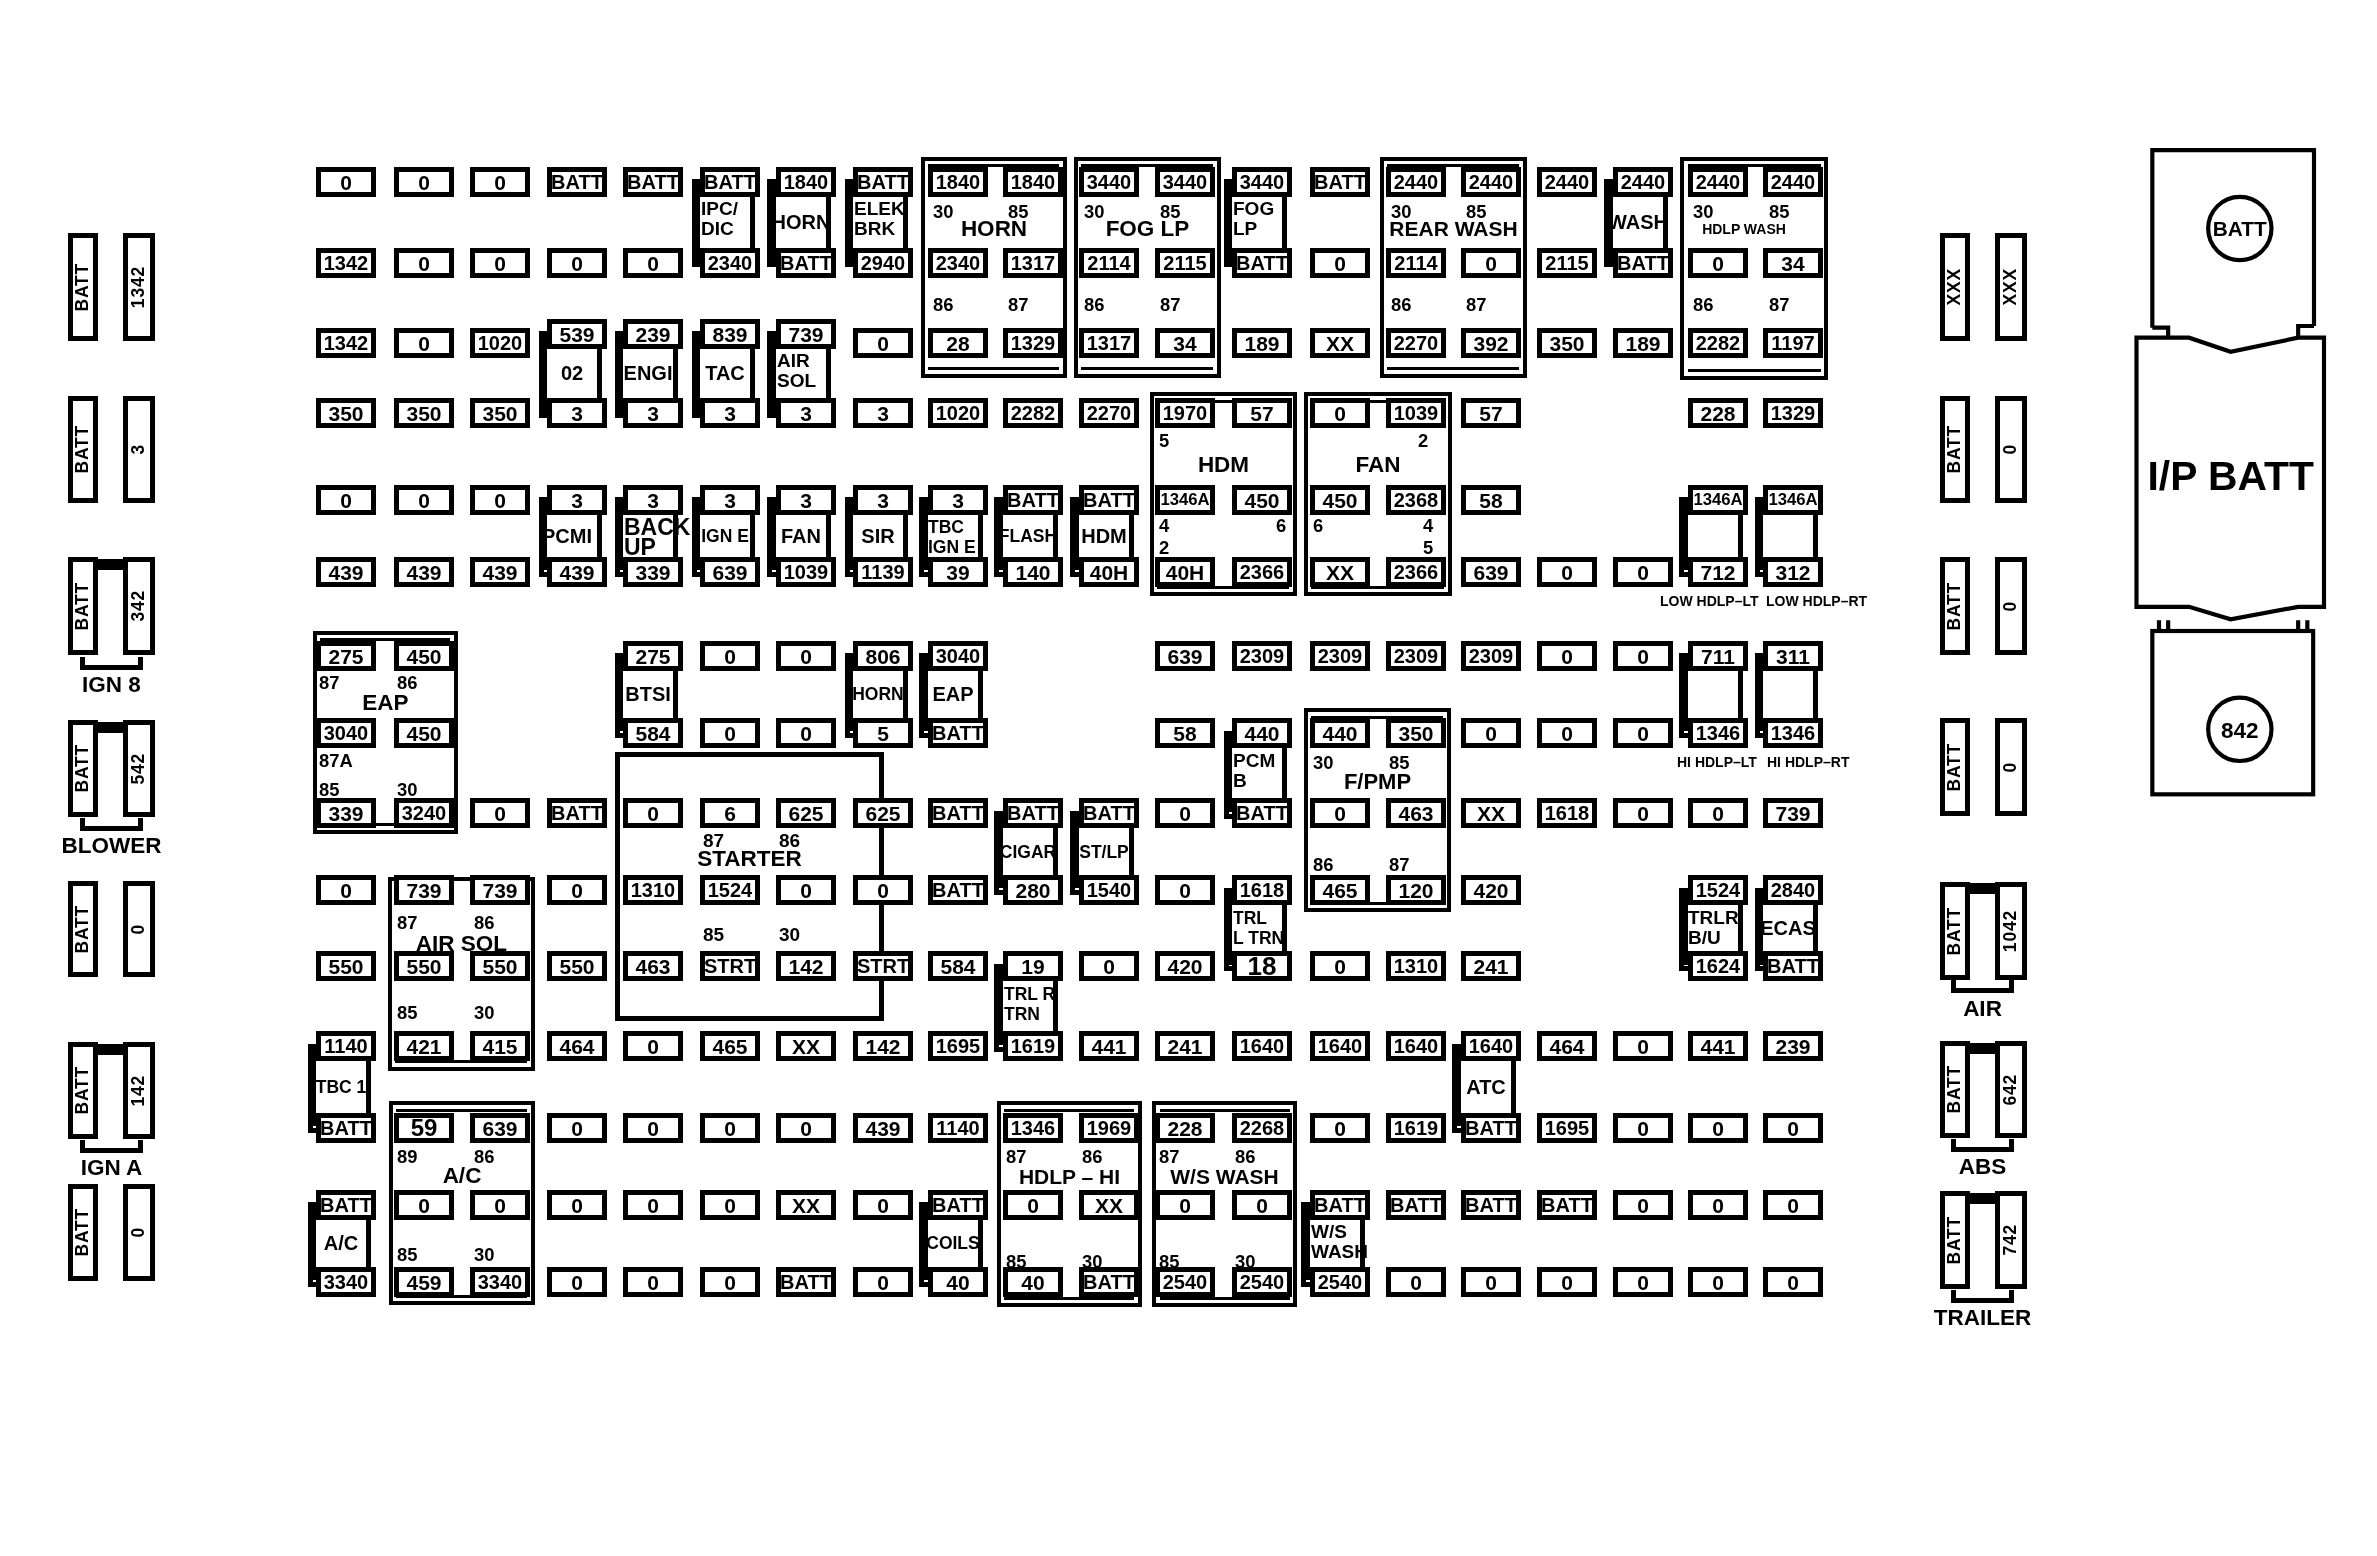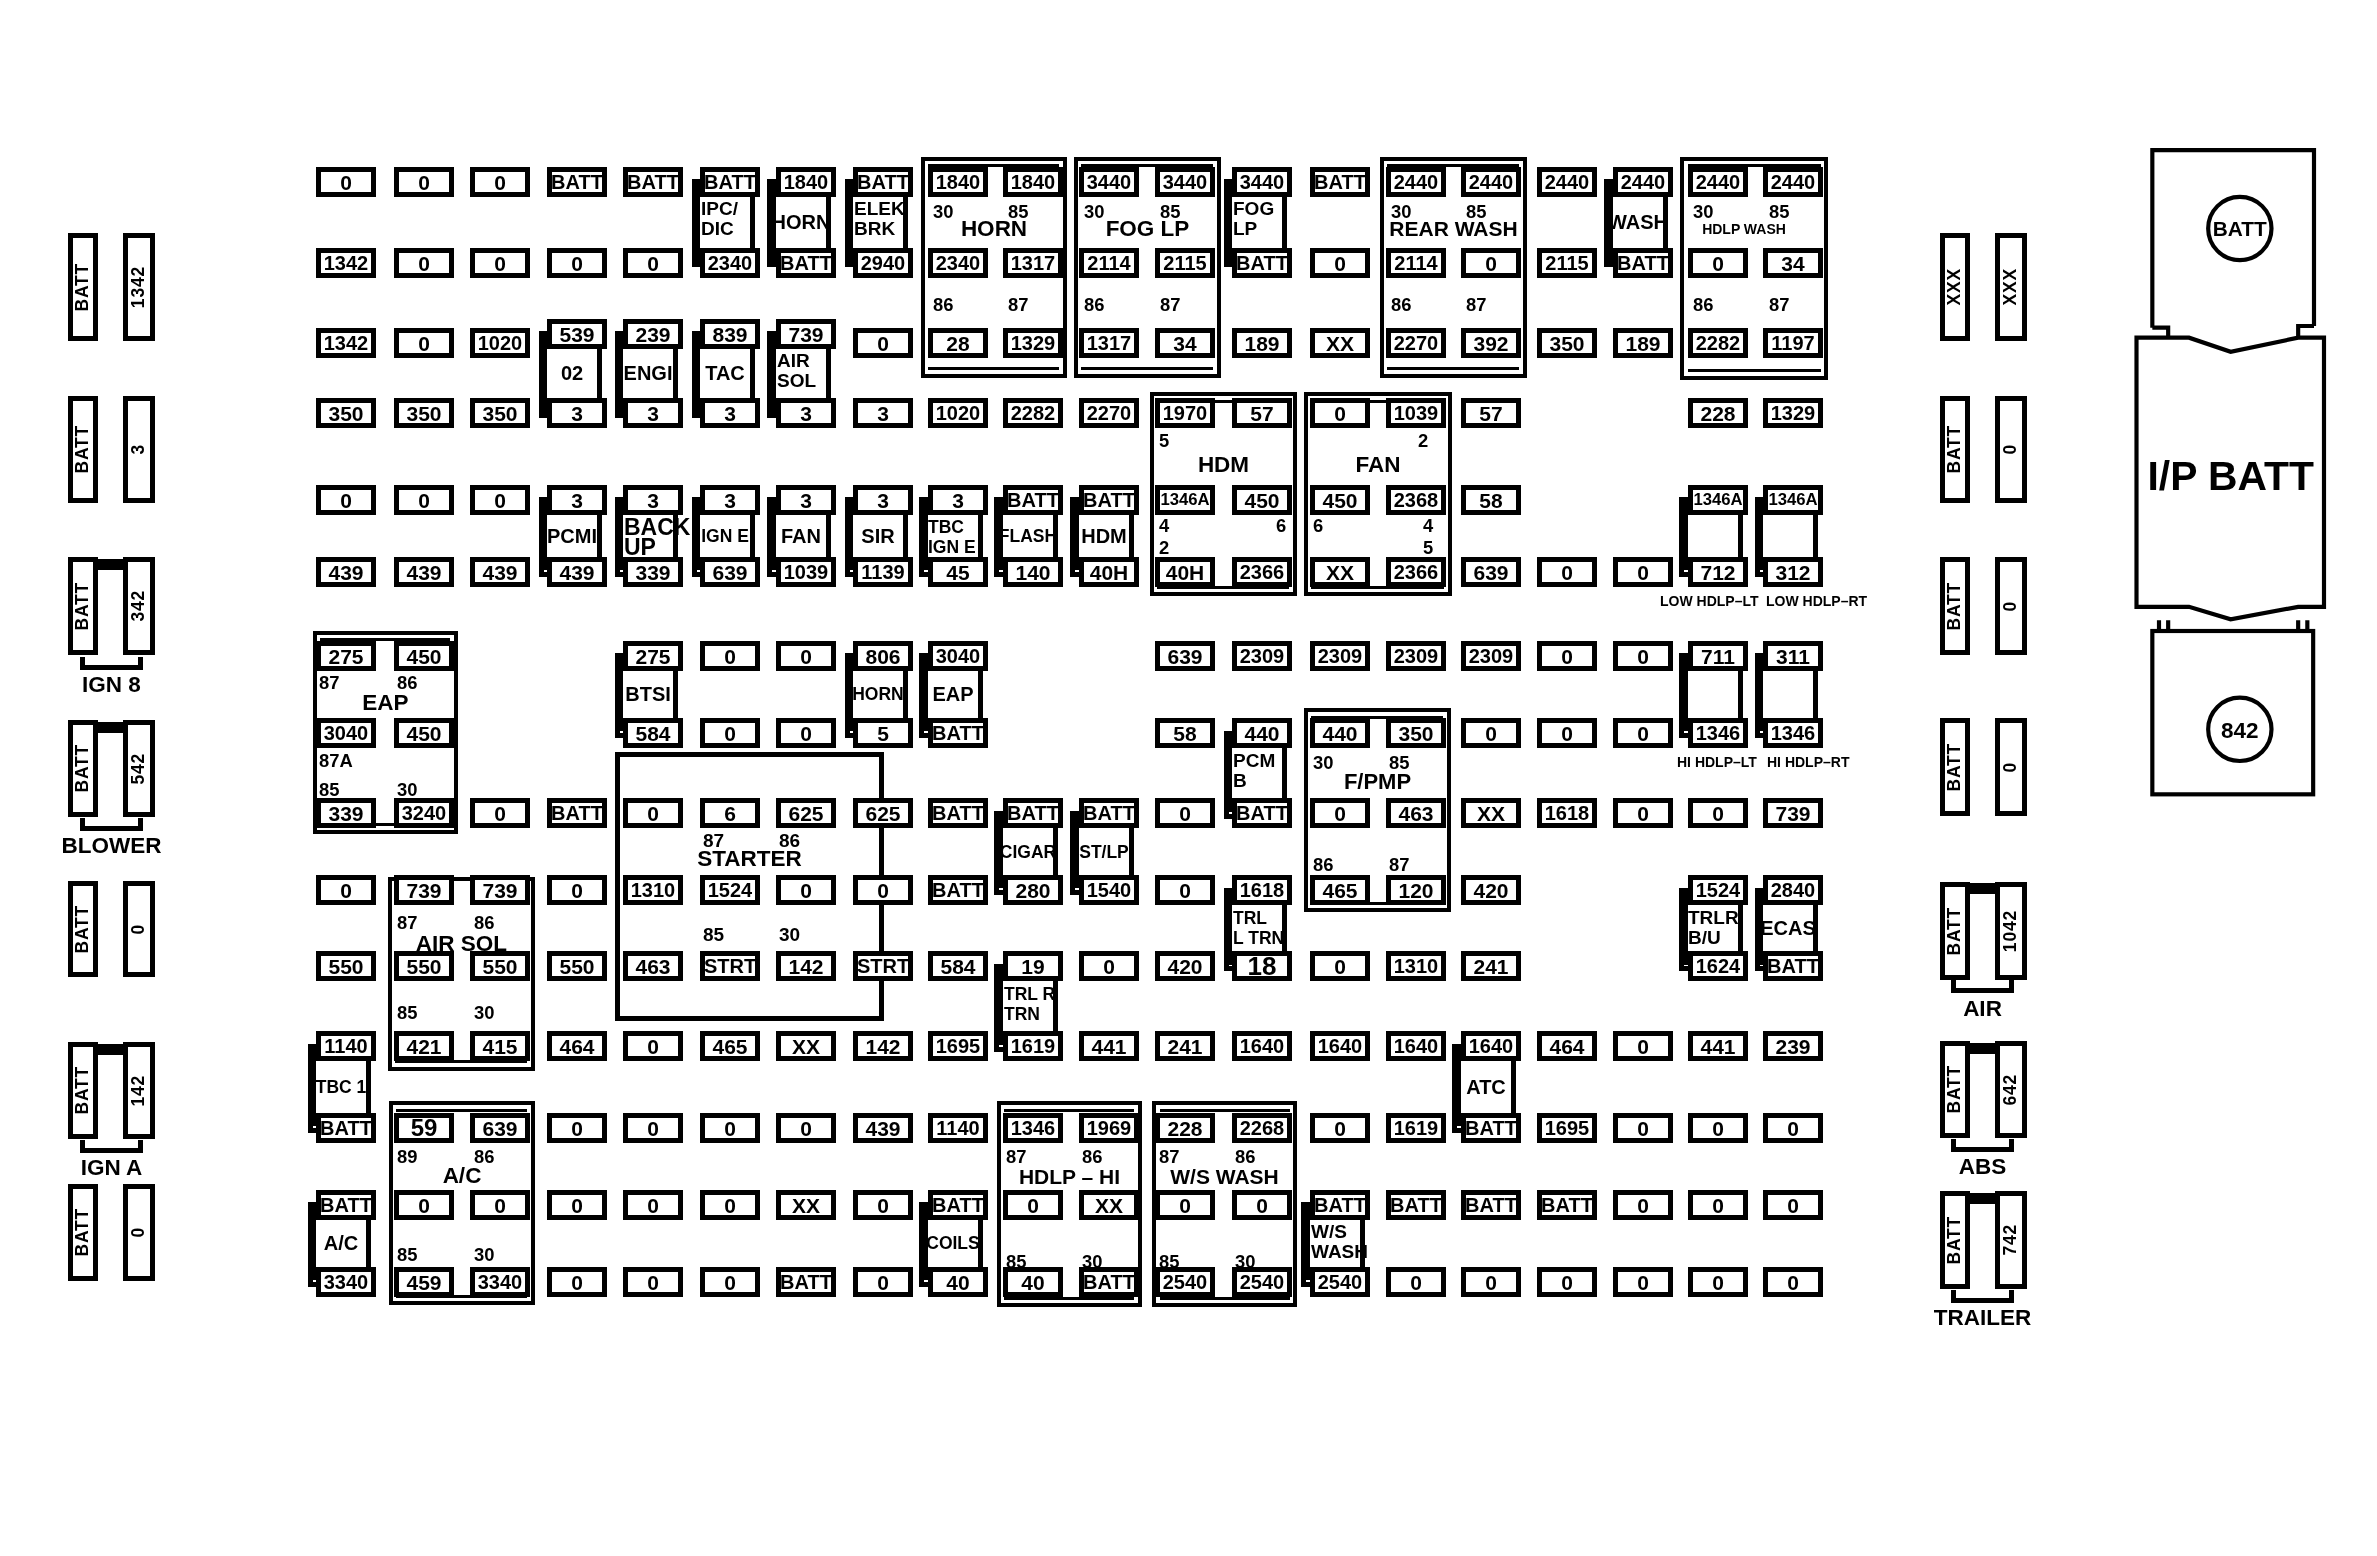--- a/index.html
+++ b/index.html
@@ -217,21 +217,21 @@
 <div class="brk" style="left:692px;top:331px;width:10px;height:87px"></div>
 <div class="body" style="left:695px;top:333px;width:60px;height:80px"></div>
 <div class="bodylab" style="left:695px;top:363px;width:60px;text-align:center;font-size:20px">TAC</div>
 
 <div class="brk" style="left:767px;top:331px;width:10px;height:87px"></div>
 <div class="body" style="left:771px;top:333px;width:60px;height:80px"></div>
 <div class="bodylab" style="left:777px;top:351px;font-size:19px;line-height:20px">AIR<br>SOL</div>
 
 <div class="brk" style="left:539px;top:497px;width:10px;height:80px"></div>
 <div class="body" style="left:542px;top:501px;width:60px;height:69px"></div>
-<div class="bodylab" style="left:542px;top:526px;width:60px;text-align:center;font-size:20px">PCMI</div>
+<div class="bodylab" style="left:542px;top:526px;width:60px;font-size:20px">PCMI</div>
 
 <div class="brk" style="left:615px;top:497px;width:10px;height:80px"></div>
 <div class="body" style="left:618px;top:501px;width:60px;height:69px"></div>
 <div class="bodylab" style="left:624px;top:517px;font-size:23px;line-height:20px">BACK<br>UP</div>
 
 <div class="brk" style="left:692px;top:497px;width:10px;height:80px"></div>
 <div class="body" style="left:695px;top:501px;width:60px;height:69px"></div>
 <div class="bodylab" style="left:695px;top:526px;width:60px;text-align:center;font-size:17.5px">IGN E</div>
 
 <div class="brk" style="left:767px;top:497px;width:10px;height:80px"></div>
@@ -527,21 +527,21 @@
 <div class="fuse" style="left:547px;top:557px;font-size:21px">439</div>
 
 <div class="fuse" style="left:623px;top:557px;font-size:21px">339</div>
 
 <div class="fuse" style="left:700px;top:557px;font-size:21px">639</div>
 
 <div class="fuse" style="left:776px;top:557px;font-size:20px">1039</div>
 
 <div class="fuse" style="left:853px;top:557px;font-size:20px">1139</div>
 
-<div class="fuse" style="left:928px;top:557px;font-size:21px">45</div>
+<div class="fuse" style="left:928px;top:557px;font-size:21px">39</div>
 
 <div class="fuse" style="left:1003px;top:557px;font-size:21px">140</div>
 
 <div class="fuse" style="left:1079px;top:557px;font-size:21px">40H</div>
 
 <div class="fuse" style="left:1155px;top:557px;font-size:21px">40H</div>
 
 <div class="fuse" style="left:1232px;top:557px;font-size:20px">2366</div>
 
 <div class="fuse" style="left:1310px;top:557px;font-size:21px">XX</div>

